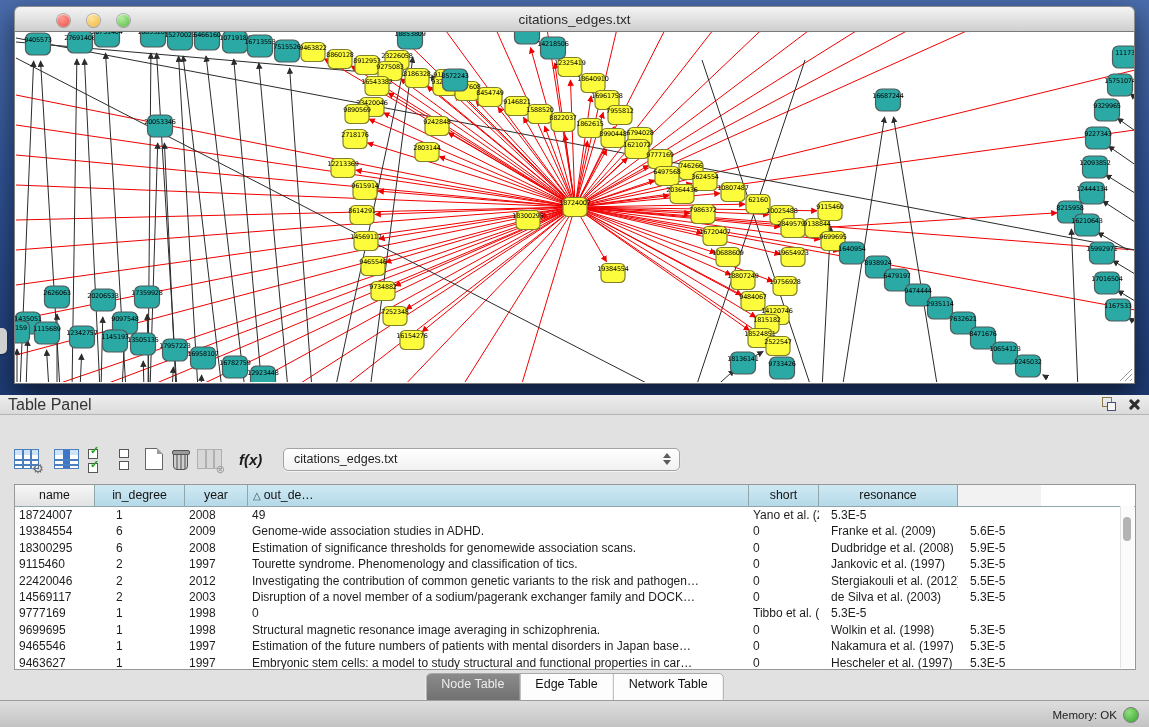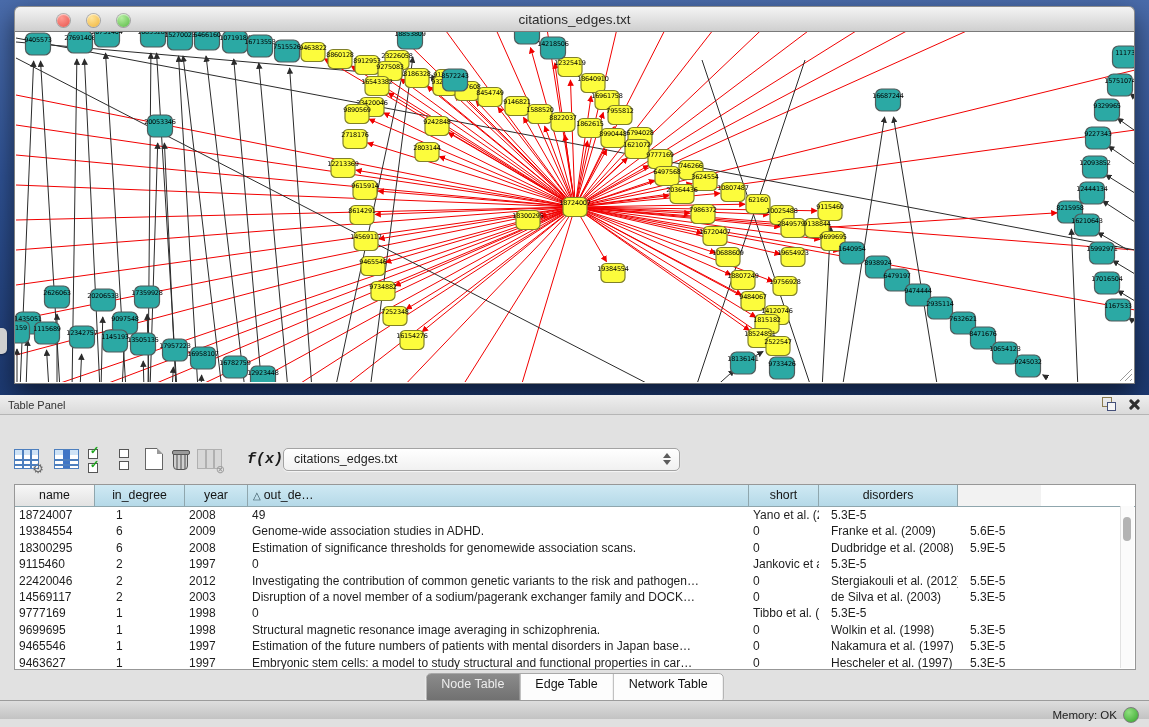--- a/index.html
+++ b/index.html
@@ -26,21 +26,21 @@
   .canvas svg{display:block;}
   .edge-r{stroke:#f10000;stroke-width:1;}
   .edge-k{stroke:#2b2b2b;stroke-width:1;}
   .node-label{font-family:"DejaVu Sans",sans-serif;font-size:6.5px;fill:#000;letter-spacing:-.2px;}
   .panel-handle{position:absolute;left:0;top:328px;width:7px;height:26px;background:#cfcfcf;
                 border-radius:0 5px 5px 0;box-shadow:0 1px 2px rgba(0,0,0,.4);}
 
   
   .panel-header{position:absolute;left:0;top:395px;width:100%;height:20px;
                 background:linear-gradient(#efefef,#dadada);border-bottom:1px solid #b5b5b5;box-sizing:border-box;}
-  .panel-title{position:absolute;left:8px;top:0;line-height:20px;font-size:11px;color:#333;}
+  .panel-title{position:absolute;left:8px;top:0;line-height:20px;font-size:16px;color:#333;}
   .panel-btns{position:absolute;right:8px;top:2px;display:flex;gap:12px;align-items:center;}
   .float-ic{position:relative;width:14px;height:14px;}
   .float-ic .b1{position:absolute;left:0;top:0;width:8px;height:8px;border:1.4px solid #8a7b4f;}
   .float-ic .b2{position:absolute;right:0;bottom:0;width:7px;height:7px;border:1.4px solid #44507a;background:#f5f5f5;}
   .x-ic{position:relative;width:13px;height:13px;}
   .x-ic:before,.x-ic:after{content:"";position:absolute;left:0;top:5px;width:13px;height:3px;background:#2e2e2e;border-radius:1px;}
   .x-ic:before{transform:rotate(45deg);} .x-ic:after{transform:rotate(-45deg);}
 
   .panel-body{position:absolute;left:0;top:415px;width:100%;height:285px;background:#e1e1e1;}
 
@@ -61,21 +61,21 @@
   .doc-ic{width:16px;height:20px;background:#fff;border:1.4px solid #666;position:relative;}
   .doc-ic:after{content:"";position:absolute;right:-1px;top:-1px;border-style:solid;border-width:0 6px 6px 0;
                 border-color:#e1e1e1 #e1e1e1 #9a9a9a #9a9a9a;}
   .trash-ic{width:16px;height:21px;position:relative;}
   .trash-ic .lid{position:absolute;left:0;top:1px;width:16px;height:3px;background:#9a9a9a;border:1px solid #555;border-radius:2px;}
   .trash-ic .can{position:absolute;left:1px;top:5px;width:13px;height:14px;border:1px solid #555;border-radius:0 0 4px 4px;
                  background:repeating-linear-gradient(90deg,#cfcfcf 0 2px,#8f8f8f 2px 4px);}
   .gray-grid{width:25px;height:20px;border:1.5px solid #b0b0b0;background:#d7d7d7;box-sizing:border-box;position:relative;}
   .gray-grid:before{content:"";position:absolute;left:7px;top:0;bottom:0;width:1.5px;background:#b0b0b0;box-shadow:8px 0 0 #b0b0b0;}
   .gray-grid:after{content:"⊗";position:absolute;right:-4px;bottom:-8px;color:#9a9a9a;font-size:11px;}
-  .fx-ic{font-family:Liberation Mono, monospace;font-style:italic;font-weight:bold;font-size:15px;color:#1a1a1a;margin-left:16px;}
+  .fx-ic{font-family:Liberation Sans, sans-serif;font-style:italic;font-weight:bold;font-size:15px;color:#1a1a1a;margin-left:8px;}
 
   .combo{position:absolute;left:283px;top:33px;width:397px;height:23px;background:linear-gradient(#ffffff,#f1f1f1);
          border:1px solid #a3a3a3;border-radius:5px;box-sizing:border-box;box-shadow:0 1px 1px rgba(255,255,255,.7);}
   .combo-val{position:absolute;left:10px;top:0;line-height:21px;font-size:12.5px;color:#1c1c1c;}
   .combo-arrows{position:absolute;right:8px;top:4px;display:flex;flex-direction:column;gap:2px;}
   .tri-up{width:0;height:0;border-left:4px solid transparent;border-right:4px solid transparent;border-bottom:5px solid #5c5c5c;}
   .tri-dn{width:0;height:0;border-left:4px solid transparent;border-right:4px solid transparent;border-top:5px solid #5c5c5c;}
 
   
   .table-box{position:absolute;left:14px;top:69px;width:1122px;height:186px;background:#fff;
@@ -98,21 +98,21 @@
 
   
   .tabs{position:absolute;left:50%;top:258px;transform:translateX(-50%);display:flex;
         border:1px solid #a8a8a8;border-radius:5px;overflow:hidden;background:#fdfdfd;
         box-shadow:0 1px 1px rgba(255,255,255,.8);}
   .tab{padding:0 15px;height:28px;line-height:21px;font-size:12.5px;color:#111;border-right:1px solid #b5b5b5;}
   .tab:last-child{border-right:none;}
   .tab.sel{background:linear-gradient(#8b8b8b,#6f6f6f);color:#ededed;}
 
   
-  .statusbar{position:absolute;left:0;top:700px;width:100%;height:19px;box-sizing:border-box;
+  .statusbar{position:absolute;left:0;top:700px;width:100%;height:27px;box-sizing:border-box;
              background:linear-gradient(#dedede,#c3c3c3);border-top:1px solid #9c9c9c;}
   .status-right{position:absolute;right:10px;top:0;height:27px;display:flex;align-items:center;gap:6px;}
   .mem-label{font-size:11.5px;color:#222;}
   .mem-dot{width:14px;height:14px;border-radius:50%;border:1px solid #7c7c7c;
            background:radial-gradient(circle at 35% 30%,#8fe07e,#35a52c);}
 </style>
 </head>
 <body>
 
 <div class="desktop">
@@ -568,21 +568,21 @@
     </div>
   </div>
 
   <div class="table-box">
     <div class="thead" id="thead">
         <div class="hcell first">name</div>
         <div class="hcell">in_degree</div>
         <div class="hcell">year</div>
         <div class="hcell sorted"><span class="sort-tri">△</span>out_de…</div>
         <div class="hcell">short</div>
-        <div class="hcell">disorders</div>
+        <div class="hcell">resonance</div>
         <div class="hcell hfill"></div>
       </div>
     <div id="tbody">
         <div class="trow">
           <div class="tcell">18724007</div>
           <div class="tcell">1</div>
           <div class="tcell">2008</div>
           <div class="tcell">49</div>
           <div class="tcell">Yano et al. (2008)</div>
           <div class="tcell">5.3E-5</div>
@@ -605,20 +605,21 @@
           <div class="tcell">Estimation of significance thresholds for genomewide association scans.</div>
           <div class="tcell">0</div>
           <div class="tcell">Dudbridge et al. (2008)</div>
           <div class="tcell">5.9E-5</div>
           <div class="tcell"></div>
         </div>
         <div class="trow">
           <div class="tcell">9115460</div>
           <div class="tcell">2</div>
           <div class="tcell">1997</div>
+          <div class="tcell">Tourette syndrome. Phenomenology and classification of tics.</div>
           <div class="tcell">0</div>
           <div class="tcell">Jankovic et al. (1997)</div>
           <div class="tcell">5.3E-5</div>
           <div class="tcell"></div>
         </div>
         <div class="trow">
           <div class="tcell">22420046</div>
           <div class="tcell">2</div>
           <div class="tcell">2012</div>
           <div class="tcell">Investigating the contribution of common genetic variants to the risk and pathogen…</div>

